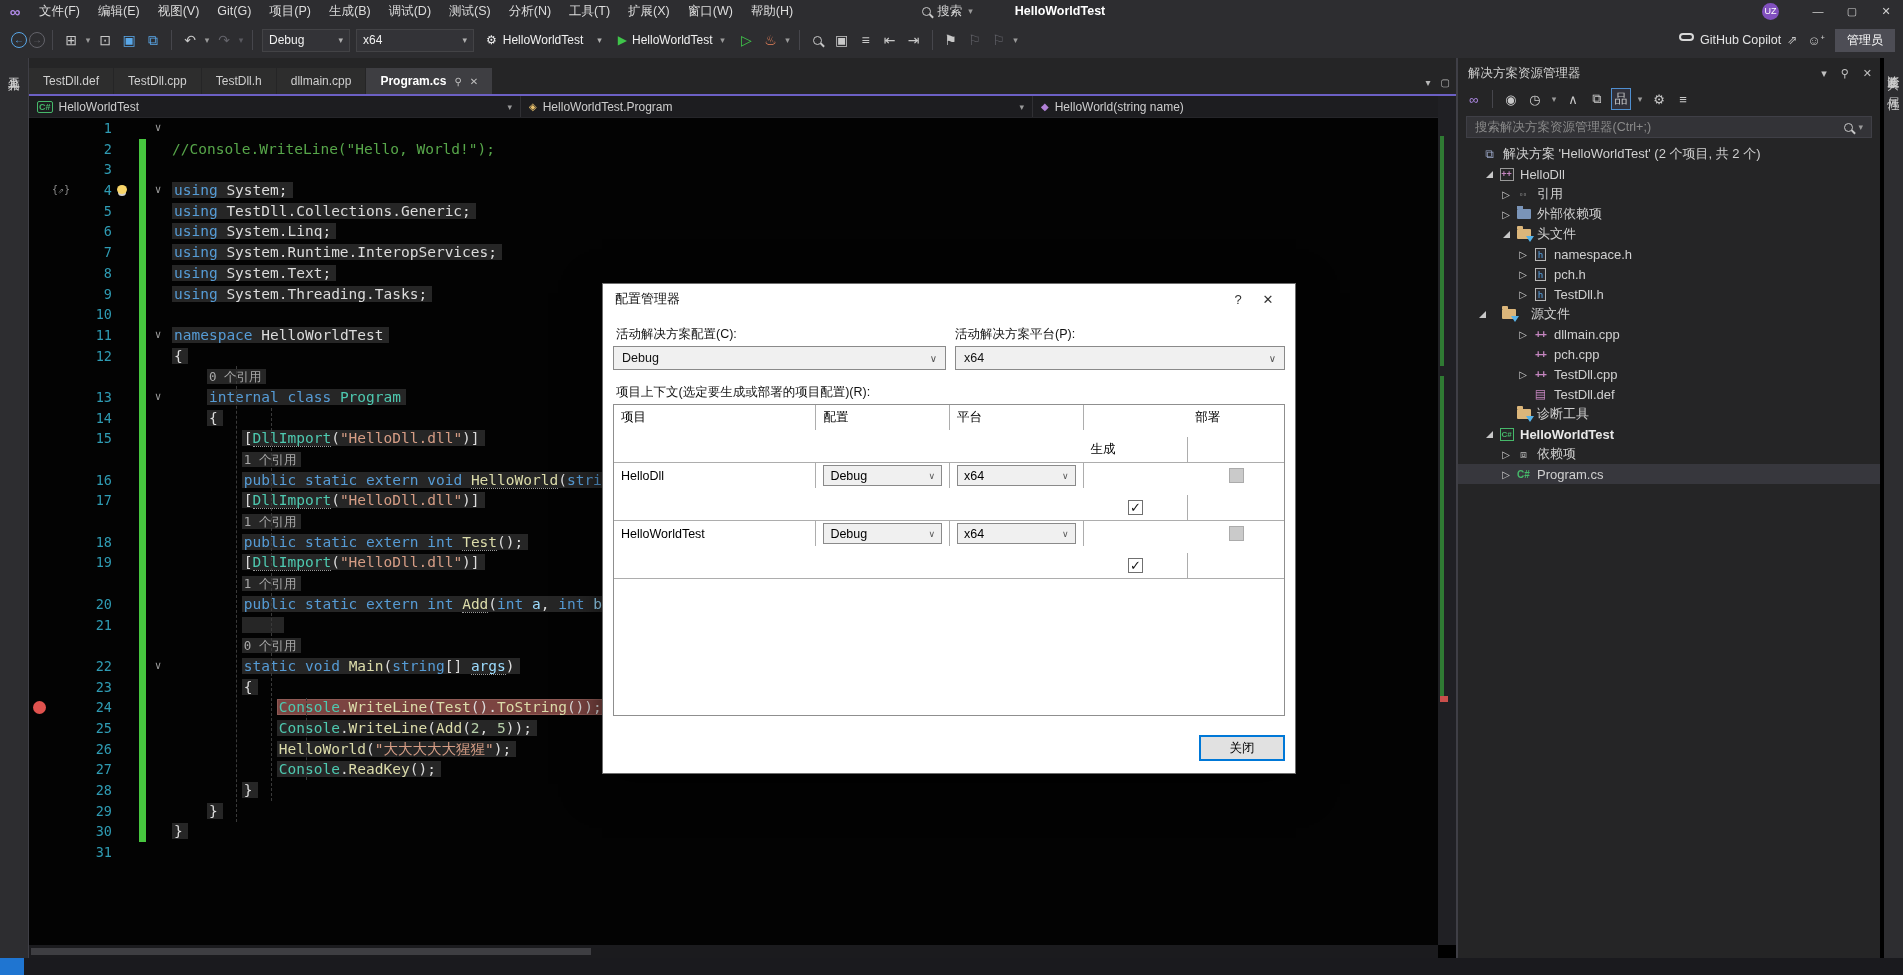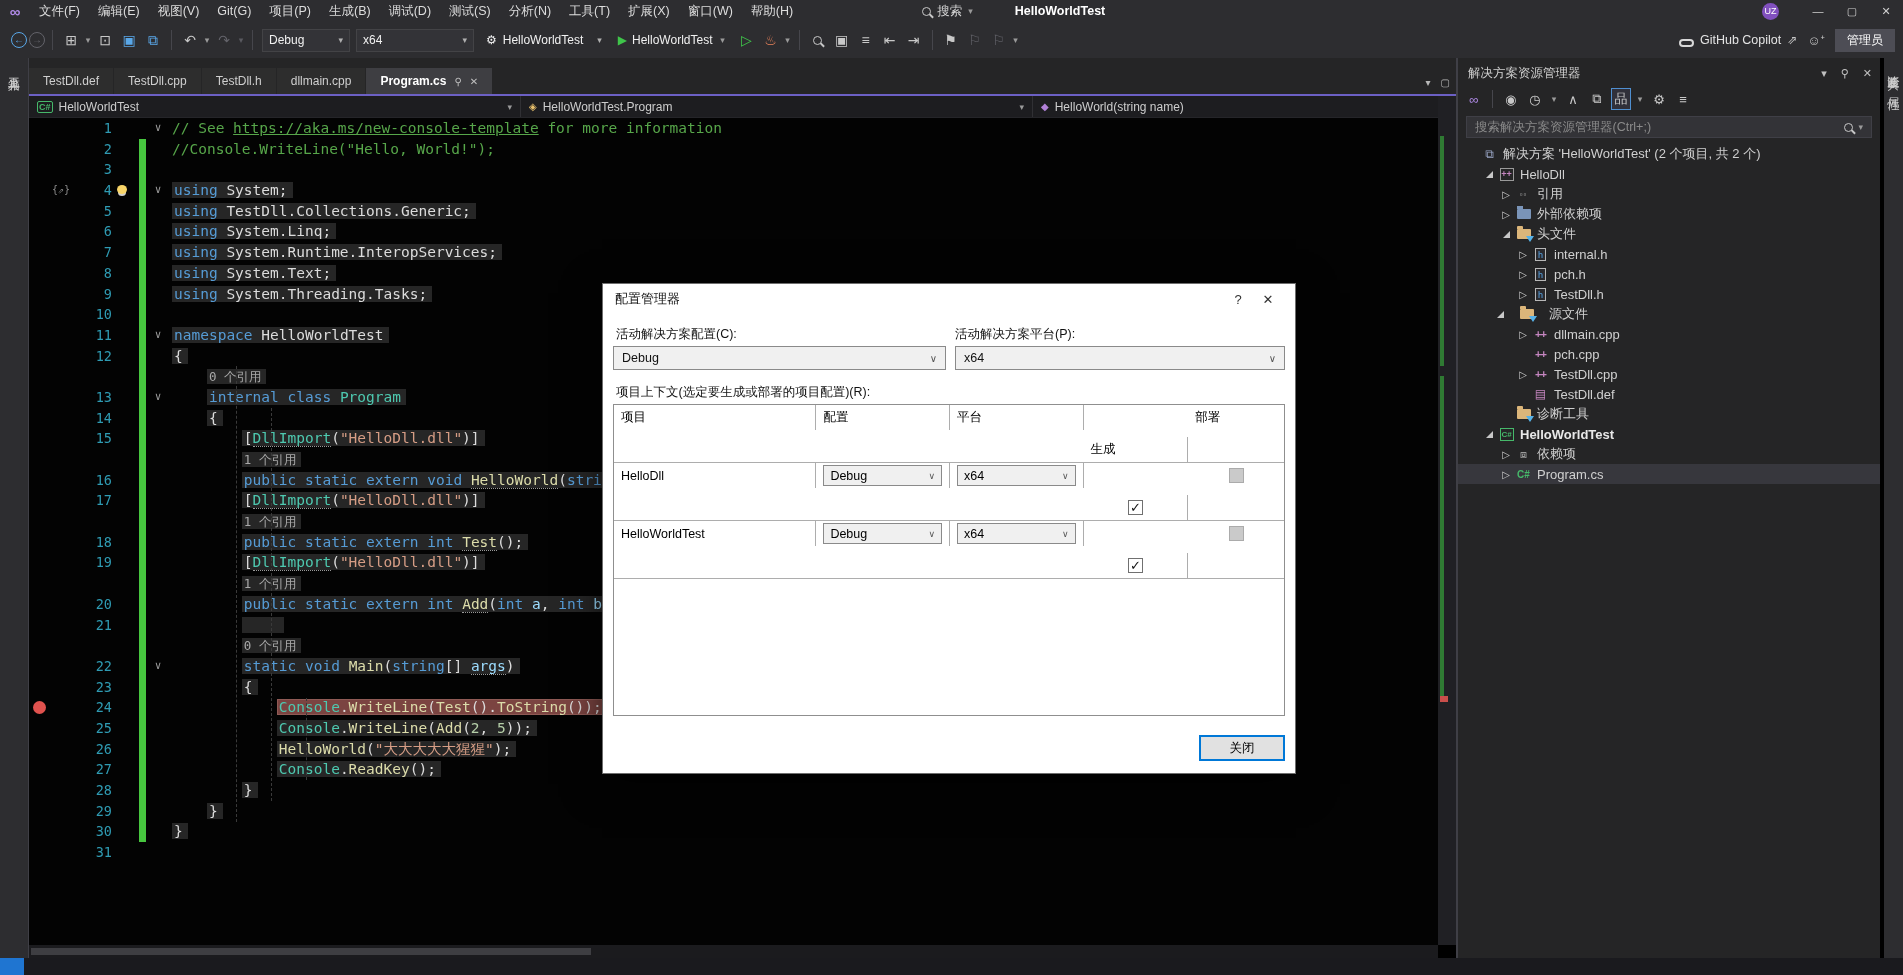--- a/index.html
+++ b/index.html
@@ -33,21 +33,21 @@
   .tbsep { width:1px; height:20px; background:#46464c; margin:0 6px; }
   .circ { border:1px solid currentColor; border-radius:50%; width:16px; height:16px; min-width:16px;
           font-size:10px; line-height:14px; }
   .tbcombo { height:23px; background:#333337; border:1px solid #434346; color:#f1f1f1;
              display:inline-flex; align-items:center; justify-content:space-between;
              padding:0 6px; margin:0 3px; }
   .tbcombo .chev { color:#b0b0b0; font-size:9px; margin-left:8px; }
   .runbtn { display:inline-flex; align-items:center; gap:5px; padding:0 7px; height:24px; color:#f0f0f0; }
   .runbtn .play { color:#3fc54a; font-size:12px; }
   .tbright { position:absolute; right:8px; top:0; height:36px; display:flex; align-items:center; gap:10px; }
-  .copilot { display:flex; align-items:flex-end; gap:6px; color:#e4e4e4; font-size:12.5px; }
+  .copilot { display:flex; align-items:flex-start; gap:6px; color:#e4e4e4; font-size:12.5px; }
   .gog { display:inline-block; width:15px; height:8px; border:2px solid #d8d8d8; border-radius:5px; }
   .adminbtn { background:#4d4d55; color:#fff; font-size:12px; padding:3px 12px; }
 
   
   .mag { position:relative; width:9px; height:9px; border:1.5px solid #c8c8c8; border-radius:50%;
          display:inline-block; }
   .mag::after { content:""; position:absolute; width:5px; height:1.5px; background:#c8c8c8;
                 transform:rotate(45deg); right:-4px; bottom:-2px; }
 
   
@@ -315,21 +315,21 @@
       <span class="chev">▾</span>
     </span>
     <span class="bc-seg bc3">
       <span class="diamond" style="color:#b180d7">◆</span>
       <span>HelloWorld(string name)</span>
     </span>
   </div>
 
   <div class="editor">
     <div id="code-lines">
-        <span class="crow"><span class="c-bp"></span><span class="c-ref"></span><span class="c-num">1</span><span class="c-bulb"></span><span class="c-bar"></span><span class="c-fold">∨</span><span class="c-code"><span class="tok-c">// See </span><span class="tok-l">https://aka.ms/new-console-template</span><span class="tok-c"> for more information</span></span></span>
+        <span class="crow"><span class="c-bp"></span><span class="c-ref"></span><span class="c-num">1</span><span class="c-bulb"></span><span class="c-bar"></span><span class="c-fold">∨</span></span>
         <span class="crow"><span class="c-bp"></span><span class="c-ref"></span><span class="c-num">2</span><span class="c-bulb"></span><span class="c-bar"><span class="gbar"></span></span><span class="c-fold"></span><span class="c-code"><span class="tok-c">//Console.WriteLine("Hello, World!");</span></span></span>
         <span class="crow"><span class="c-bp"></span><span class="c-ref"></span><span class="c-num">3</span><span class="c-bulb"></span><span class="c-bar"><span class="gbar"></span></span><span class="c-fold"></span><span class="c-code"></span></span>
         <span class="crow"><span class="c-bp"></span><span class="c-ref">{⇗}</span><span class="c-num">4</span><span class="c-bulb"><span class="bulb"></span></span><span class="c-bar"><span class="gbar"></span></span><span class="c-fold">∨</span><span class="c-code"><span class="codebg"><span class="tok-k">using</span><span class="tok-p"> System;</span></span></span></span>
         <span class="crow"><span class="c-bp"></span><span class="c-ref"></span><span class="c-num">5</span><span class="c-bulb"></span><span class="c-bar"><span class="gbar"></span></span><span class="c-fold"></span><span class="c-code"><span class="codebg"><span class="tok-k">using</span><span class="tok-p"> TestDll.Collections.Generic;</span></span></span></span>
         <span class="crow"><span class="c-bp"></span><span class="c-ref"></span><span class="c-num">6</span><span class="c-bulb"></span><span class="c-bar"><span class="gbar"></span></span><span class="c-fold"></span><span class="c-code"><span class="codebg"><span class="tok-k">using</span><span class="tok-p"> System.Linq;</span></span></span></span>
         <span class="crow"><span class="c-bp"></span><span class="c-ref"></span><span class="c-num">7</span><span class="c-bulb"></span><span class="c-bar"><span class="gbar"></span></span><span class="c-fold"></span><span class="c-code"><span class="codebg"><span class="tok-k">using</span><span class="tok-p"> System.Runtime.InteropServices;</span></span></span></span>
         <span class="crow"><span class="c-bp"></span><span class="c-ref"></span><span class="c-num">8</span><span class="c-bulb"></span><span class="c-bar"><span class="gbar"></span></span><span class="c-fold"></span><span class="c-code"><span class="codebg"><span class="tok-k">using</span><span class="tok-p"> System.Text;</span></span></span></span>
         <span class="crow"><span class="c-bp"></span><span class="c-ref"></span><span class="c-num">9</span><span class="c-bulb"></span><span class="c-bar"><span class="gbar"></span></span><span class="c-fold"></span><span class="c-code"><span class="codebg"><span class="tok-k">using</span><span class="tok-p"> System.Threading.Tasks;</span></span></span></span>
         <span class="crow"><span class="c-bp"></span><span class="c-ref"></span><span class="c-num">10</span><span class="c-bulb"></span><span class="c-bar"><span class="gbar"></span></span><span class="c-fold"></span><span class="c-code"></span></span>
         <span class="crow"><span class="c-bp"></span><span class="c-ref"></span><span class="c-num">11</span><span class="c-bulb"></span><span class="c-bar"><span class="gbar"></span></span><span class="c-fold">∨</span><span class="c-code"><span class="codebg"><span class="tok-k">namespace</span><span class="tok-p"> HelloWorldTest</span></span></span></span>
@@ -431,37 +431,37 @@
           <span class="ti">
             <span class="fold14 funnel"></span>
           </span>
           <span class="lbl">头文件</span>
         </span>
         <span class="trow" style="padding-left: 59px;">
           <span class="expander">▷</span>
           <span class="ti">
             <span class="icon-h">h</span>
           </span>
-          <span class="lbl">internal.h</span>
+          <span class="lbl">namespace.h</span>
         </span>
         <span class="trow" style="padding-left: 59px;">
           <span class="expander">▷</span>
           <span class="ti">
             <span class="icon-h">h</span>
           </span>
           <span class="lbl">pch.h</span>
         </span>
         <span class="trow" style="padding-left: 59px;">
           <span class="expander">▷</span>
           <span class="ti">
             <span class="icon-h">h</span>
           </span>
           <span class="lbl">TestDll.h</span>
         </span>
-        <span class="trow" style="padding-left: 36px; gap: 9px;">
+        <span class="trow" style="padding-left: 18px; gap: 9px;">
           <span class="expander"><span class="exp-open"></span></span>
           <span class="ti">
             <span class="fold14 funnel"></span>
           </span>
           <span class="lbl">源文件</span>
         </span>
         <span class="trow" style="padding-left: 59px;">
           <span class="expander">▷</span>
           <span class="ti icon-cpp">++</span>
           <span class="lbl">dllmain.cpp</span>

